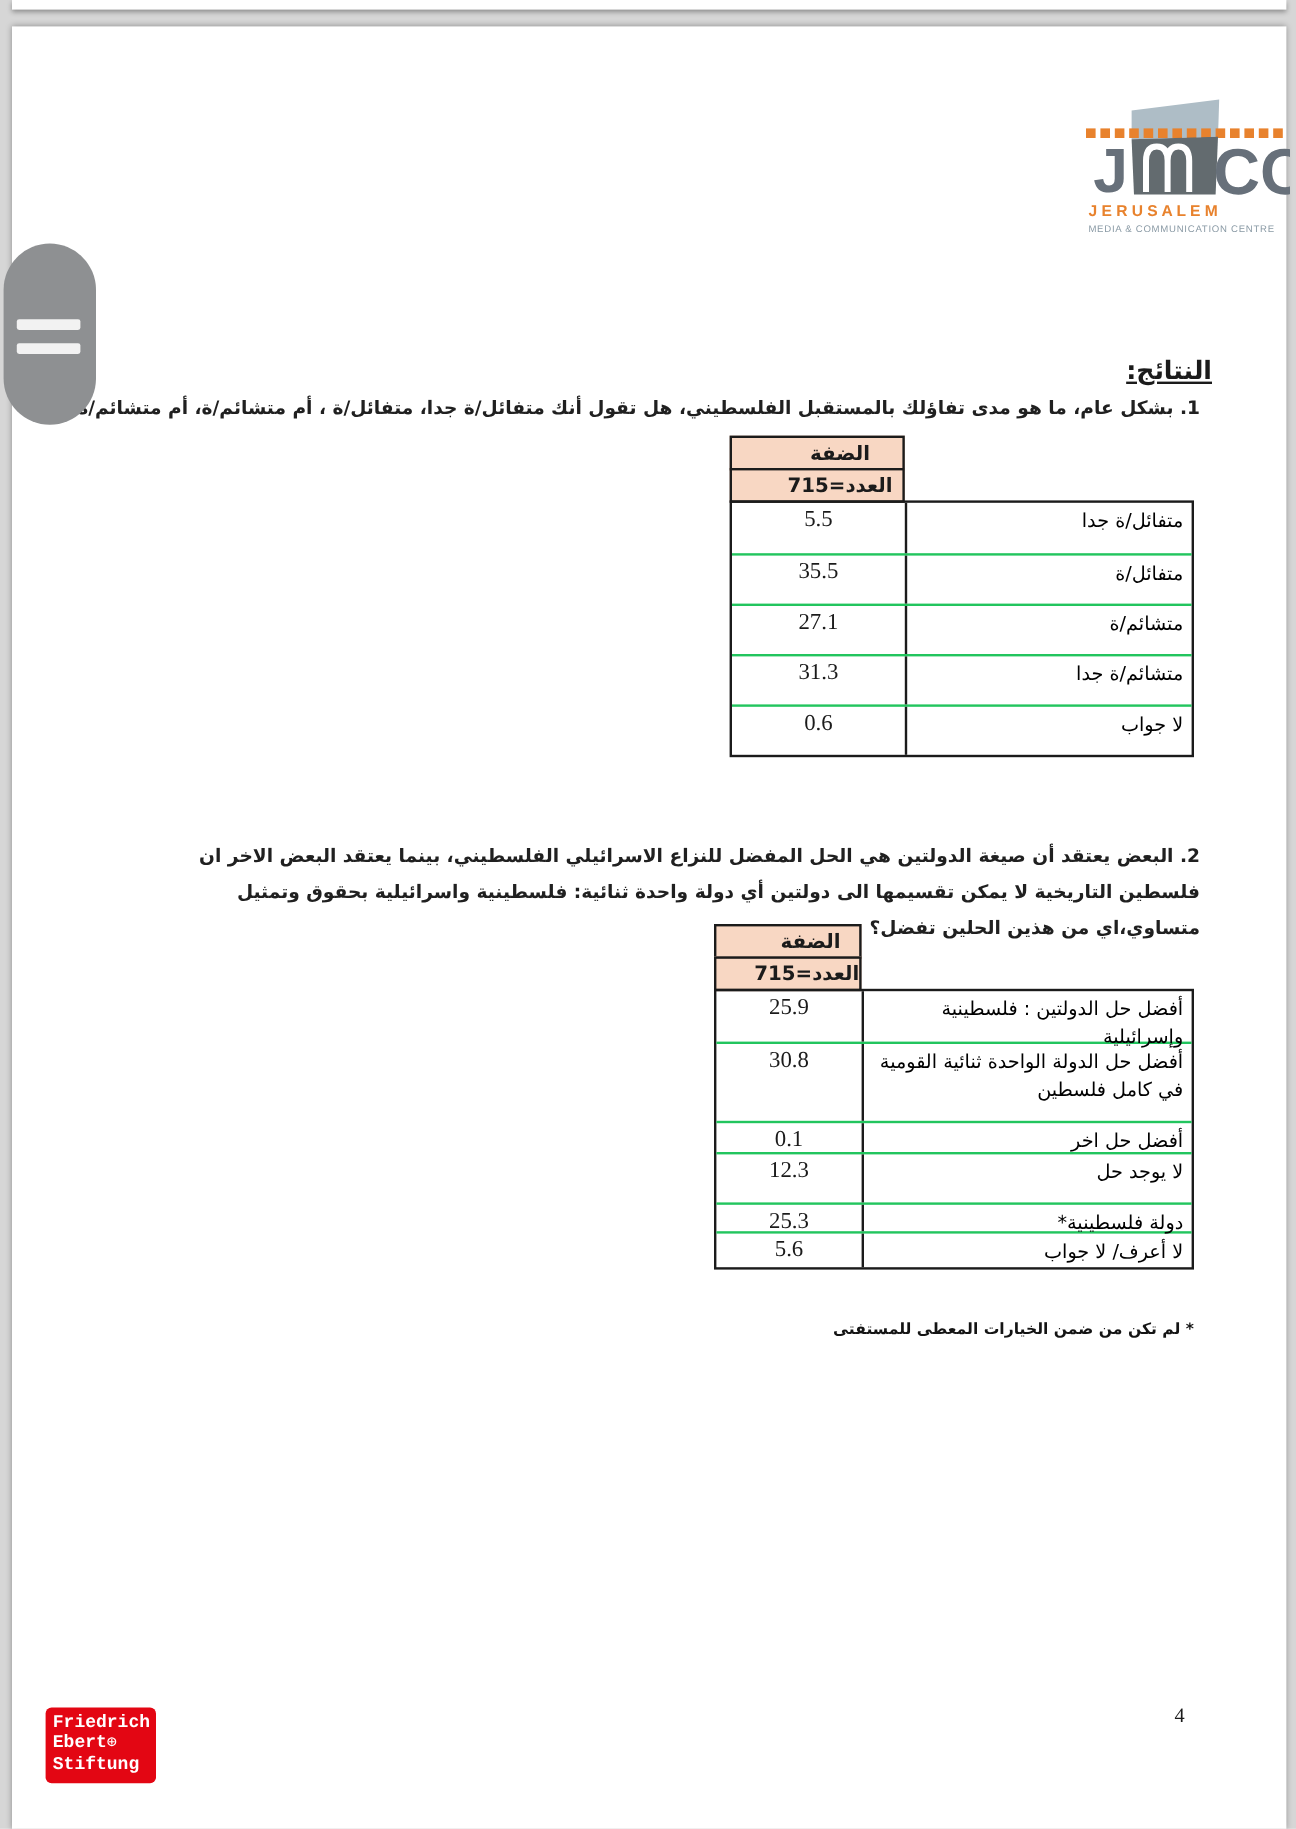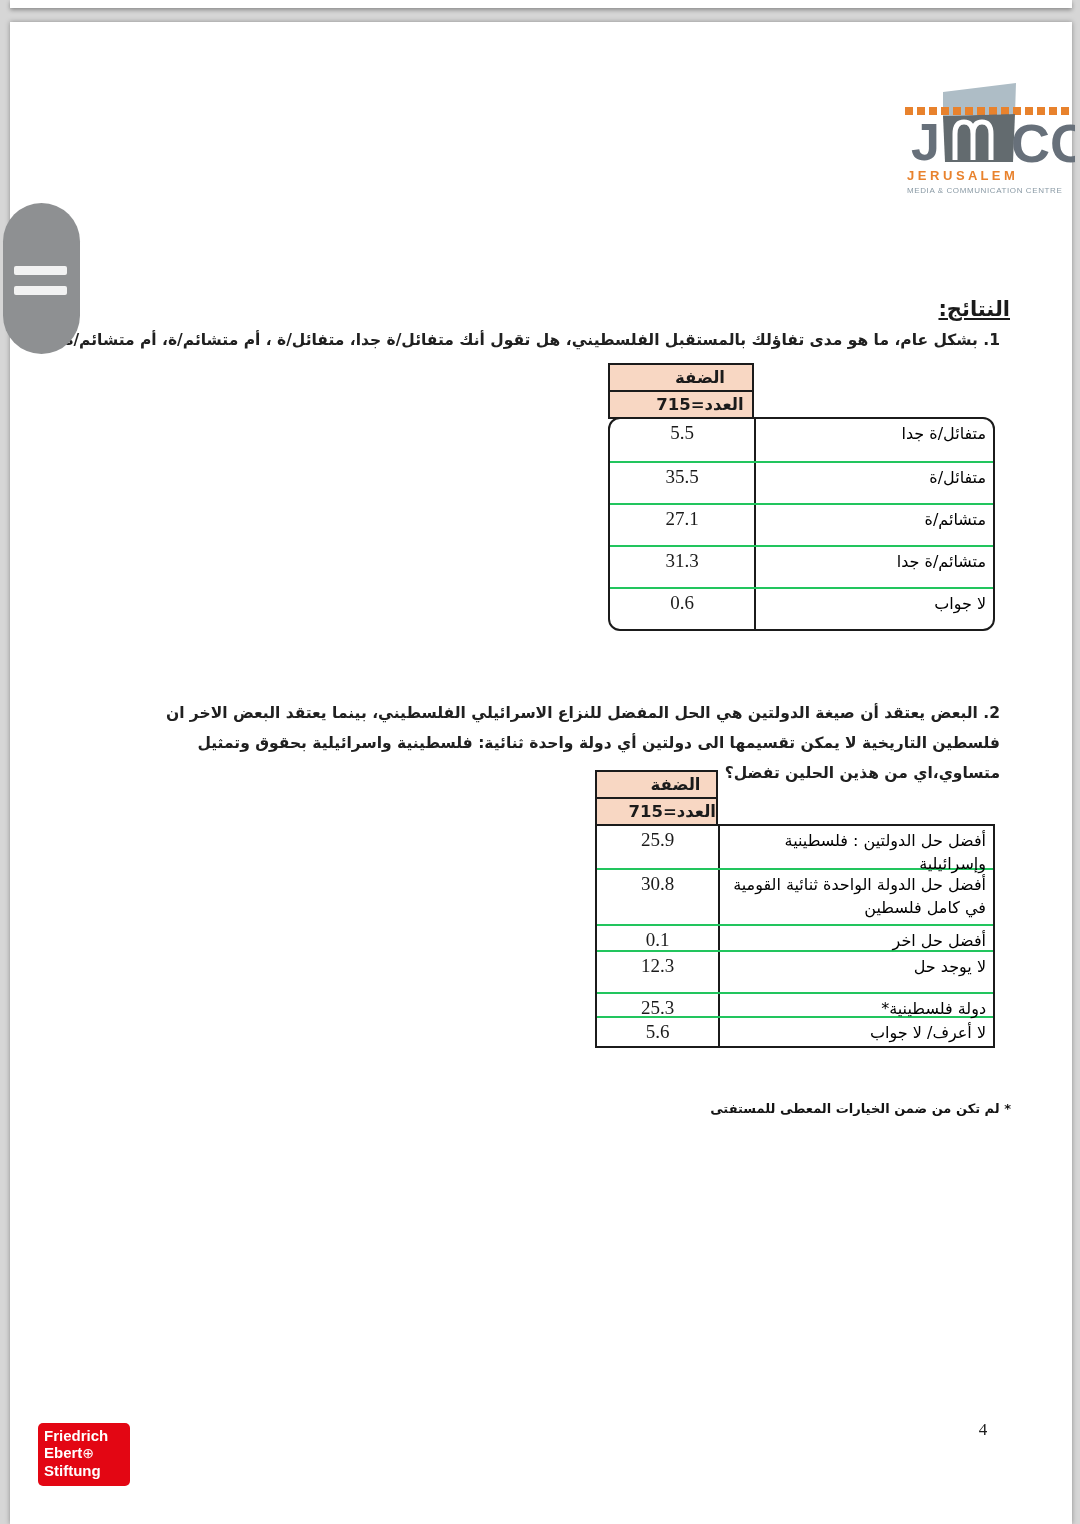--- a/index.html
+++ b/index.html
@@ -66,40 +66,40 @@
     text-align:center;padding-top:3px;
     font-family:"Liberation Serif",serif;font-size:19px;
   }
   .lbl{
     flex:1;box-sizing:border-box;direction:rtl;text-align:right;
     padding:3px 7px 0 3px;font-size:16px;line-height:23px;color:#000000;
   }
   .t1{left:598px;top:341px;width:387px;}
   .t1 .hdr-cell{width:146px;height:29px;}
   .t1 .hdr-count{top:27px;}
-  .t1 .rows{top:54px;border-radius:12px;}
+  .t1 .rows{top:54px;}
   .t1 .val{width:146px;}
   .t1 .row{height:42px;}
   .t2{left:585px;top:748px;width:400px;}
   .t2 .hdr-cell{width:123px;height:29px;}
   .t2 .hdr-count{top:27px;}
   .t2 .rows{top:54px;}
   .t2 .val{width:123px;}
 
   .footnote{
-    position:absolute;top:1079px;right:61px;direction:rtl;
+    position:absolute;top:1079px;right:77px;direction:rtl;
     font-size:13px;font-weight:bold;white-space:nowrap;color:#141414;
   }
 
   
   .fes{
     position:absolute;left:28px;top:1401px;width:92px;height:63px;
     background:#e30613;border-radius:5px;box-sizing:border-box;
     padding:4px 6px;color:#ffffff;
-    font-family:Liberation Sans, sans-serif;
+    font-family:Liberation Mono, monospace;
     font-size:15px;font-weight:bold;line-height:17px;letter-spacing:0;
   }
   .fes .globe{font-size:14px;font-weight:normal;}
 
   .page-number{
     position:absolute;left:958px;top:1398px;width:30px;text-align:center;
     font-family:"Liberation Serif",serif;font-size:17px;
   }
 </style>
 </head>
@@ -179,21 +179,21 @@
   <div class="question q2">2. البعض يعتقد أن صيغة الدولتين هي الحل المفضل للنزاع الاسرائيلي الفلسطيني، بينما يعتقد البعض الاخر ان فلسطين التاريخية لا يمكن تقسيمها الى دولتين أي دولة واحدة ثنائية: فلسطينية واسرائيلية بحقوق وتمثيل متساوي،اي من هذين الحلين تفضل؟</div>
 
   <div class="tbl t2">
     <div class="hdr-cell hdr-region">الضفة الغربية</div>
     <div class="hdr-cell hdr-count">العدد=715</div>
     <div class="rows">
       <div class="row" style="height:42px">
         <div class="val">25.9</div>
         <div class="lbl">أفضل حل الدولتين : فلسطينية وإسرائيلية</div>
       </div>
-      <div class="row" style="height:56px">
+      <div class="row" style="height:66px">
         <div class="val">30.8</div>
         <div class="lbl">أفضل حل الدولة الواحدة ثنائية القومية في كامل فلسطين</div>
       </div>
       <div class="row" style="height:26px">
         <div class="val">0.1</div>
         <div class="lbl">أفضل حل اخر</div>
       </div>
       <div class="row" style="height:42px">
         <div class="val">12.3</div>
         <div class="lbl">لا يوجد حل</div>

